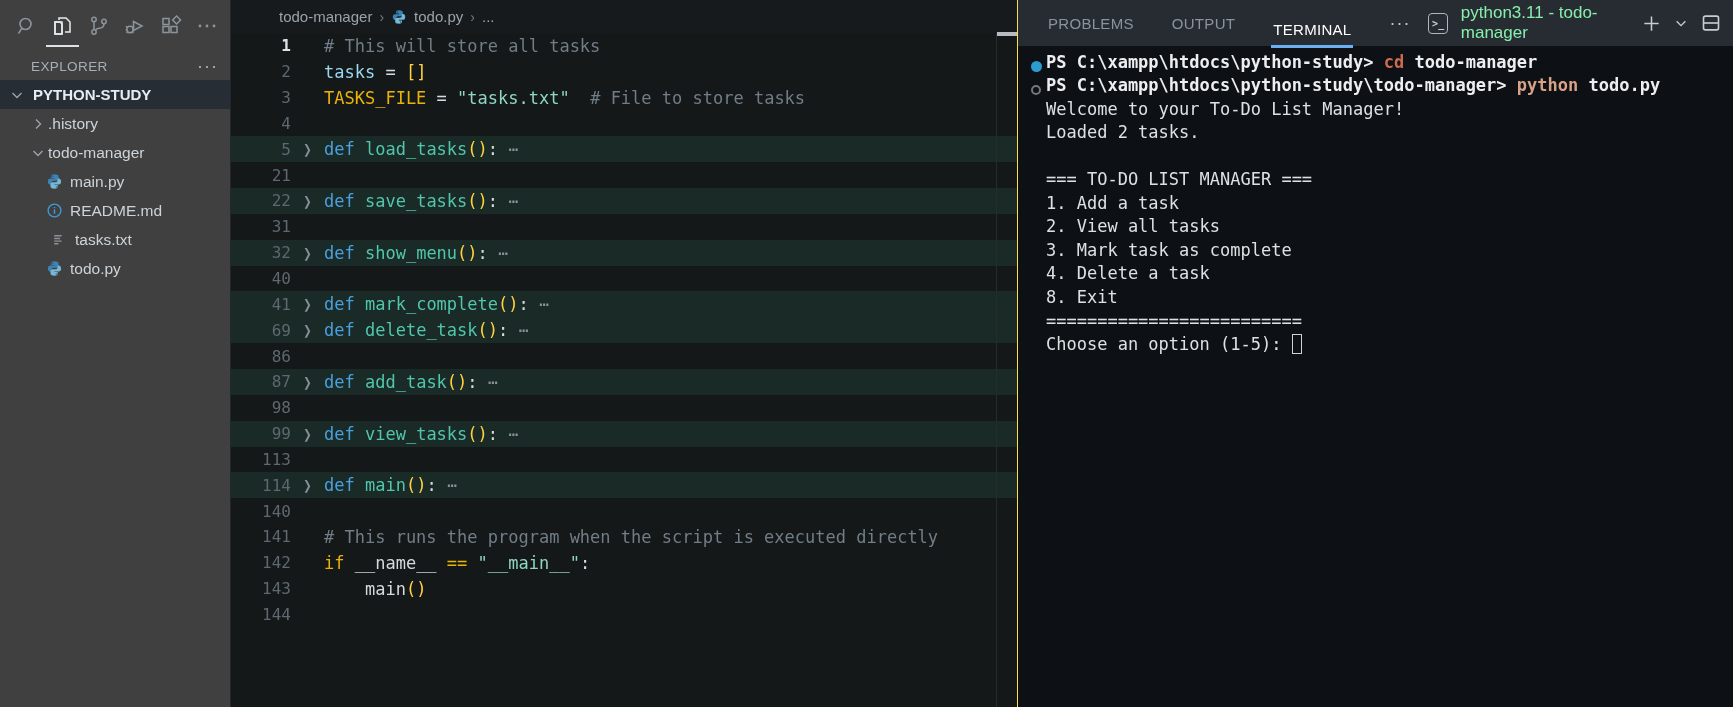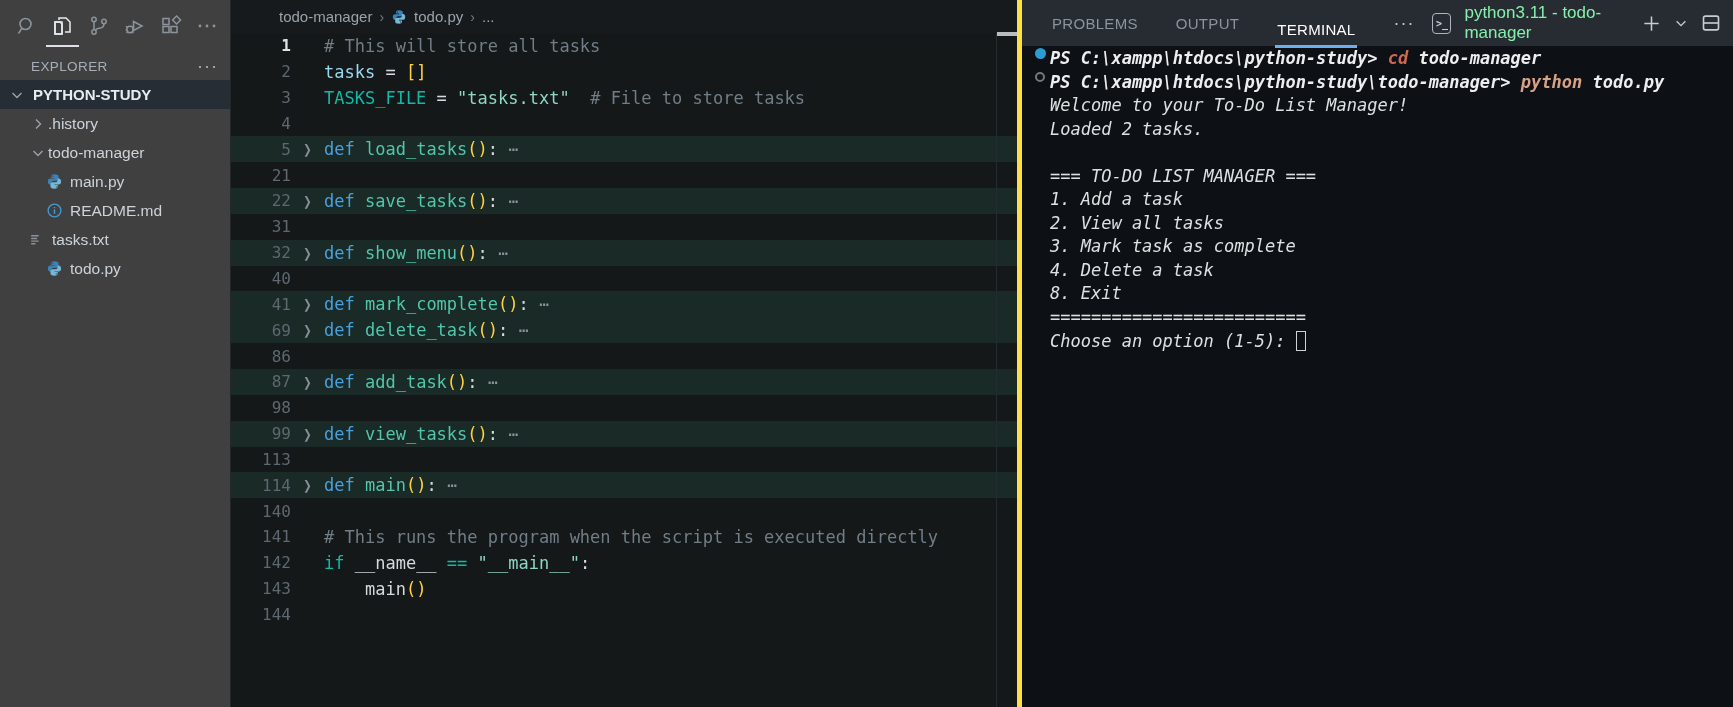--- a/index.html
+++ b/index.html
@@ -32,40 +32,40 @@
   .code { position:absolute; top:33px; left:0; right:0; bottom:0;
           font-family:"DejaVu Sans Mono", monospace; font-size:17px; }
   .cline { height:25.85px; display:flex; align-items:center; }
   .cline.hl { background:#1a2a26; }
   .lnum { width:60px; text-align:right; color:#5d6870; font-size:16px; flex:none; }
   .lnum.cur { color:#dde2e7; font-weight:bold; }
   .lfold { width:33px; text-align:center; color:#858e96; font-size:14px; flex:none; transform:scaleY(1.25); }
   .ltext { white-space:pre; }
   .s-com{color:#717d87} .s-pln{color:#d4dade} .s-var{color:#9cd7f0}
   .s-br{color:#ffd23e} .s-kw{color:#4aa0dc} .s-fn{color:#51c6ac}
-  .s-coral{color:#14b8a6} .s-str{color:#8fd7c2} .s-fold{color:#8a939b}
+  .s-coral{color:#eab308} .s-str{color:#8fd7c2} .s-fold{color:#8a939b}
   .ruler { position:absolute; left:765px; top:0; bottom:0; width:1px; background:#242c2e; }
   .ovr-cursor { position:absolute; left:766px; top:32px; width:21px; height:4px; background:#b6bcc1; }
 
   
-  .panel { flex:1; height:100%; background:#0d1014; display:flex; flex-direction:column; border-left:5px solid #fde047; }
+  .panel { flex:1; height:100%; background:#0d1014; display:flex; flex-direction:column; border-left:1px solid #fde047; }
   .phead { height:46px; background:#272c32; display:flex; align-items:center; padding:0 12px 0 30px; flex:none; }
   .ptab { margin-right:38px; font-size:15px; letter-spacing:.3px; color:#8b949c; position:relative; cursor:default; }
   .ptab.active { color:#ffffff;margin-top:12px; }
   .ptab.active::after { content:""; position:absolute; left:-2px; right:-2px; bottom:-10px; height:2.5px; background:#6ab0f3; }
   .phead .dots { margin-right:18px; color:#c2c8ce; }
   .pright { margin-left:auto; display:flex; align-items:center; gap:13px; color:#c6ccd2; }
   .tbadge { width:23px; height:21px; border:1.5px solid #aeb5bc; border-radius:4px; color:#c6ccd2;
             font-family:"DejaVu Sans Mono", monospace; font-size:10px; font-weight:bold;
             display:flex; align-items:center; justify-content:center; }
   .tname { font-size:17px; color:#86efac; }
   .picon svg { display:block; }
 
   .term { padding-top:2px; font-family:"DejaVu Sans Mono", monospace; font-size:17px; }
-  .trowt { height:23.55px; display:flex; align-items:flex-start;font-style:italic; }
+  .trowt { height:23.55px; display:flex; align-items:flex-end; }
   .tgut { width:20px; margin-left:8px; flex:none; display:flex; align-items:center; justify-content:center; }
   .mk-ok { width:11px; height:11px; border-radius:50%; background:#2d9ad2; }
   .mk-run { width:10px; height:10px; border-radius:50%; border:2px solid #70797f; }
   .ttext { white-space:pre; }
   .t-prompt { color:#eceef0; font-weight:bold; }
   .t-cmd { color:#cd6b52; font-weight:bold; }
   .t-cmd2 { color:#d7a285; font-weight:bold; }
   .t-out { color:#dde1e3; }
   .tcursor { display:inline-block; width:10px; height:20px; border:1.5px solid #ced3d7; vertical-align:-4px; }
 </style>
@@ -160,21 +160,21 @@
         </div>
         <div class="trow" style="padding-left: 46px;">
           <span class="ficon">
             <svg viewBox="0 0 16 16" fill="none" width="17" height="17">
               <circle cx="8" cy="8" r="6" stroke="#3f9ad4" stroke-width="1.3"></circle>
               <path d="M8 7v4M8 4.6v1.2" stroke="#3f9ad4" stroke-width="1.4"></path>
             </svg>
           </span>
           <span>README.md</span>
         </div>
-        <div class="trow" style="padding-left: 28px;">
+        <div class="trow" style="padding-left: 28px; margin-left: 23px;">
           <span class="ficon">
             <svg viewBox="0 0 16 16" stroke="#8a9199" stroke-width="1.3" width="17" height="17">
               <path d="M3 4.5h7M3 7h5.5M3 9.5h7M3 12h4"></path>
             </svg>
           </span>
           <span>tasks.txt</span>
         </div>
         <div class="trow" style="padding-left: 46px;">
           <span class="ficon">
             <svg viewBox="0 0 16 16" width="17" height="17">

